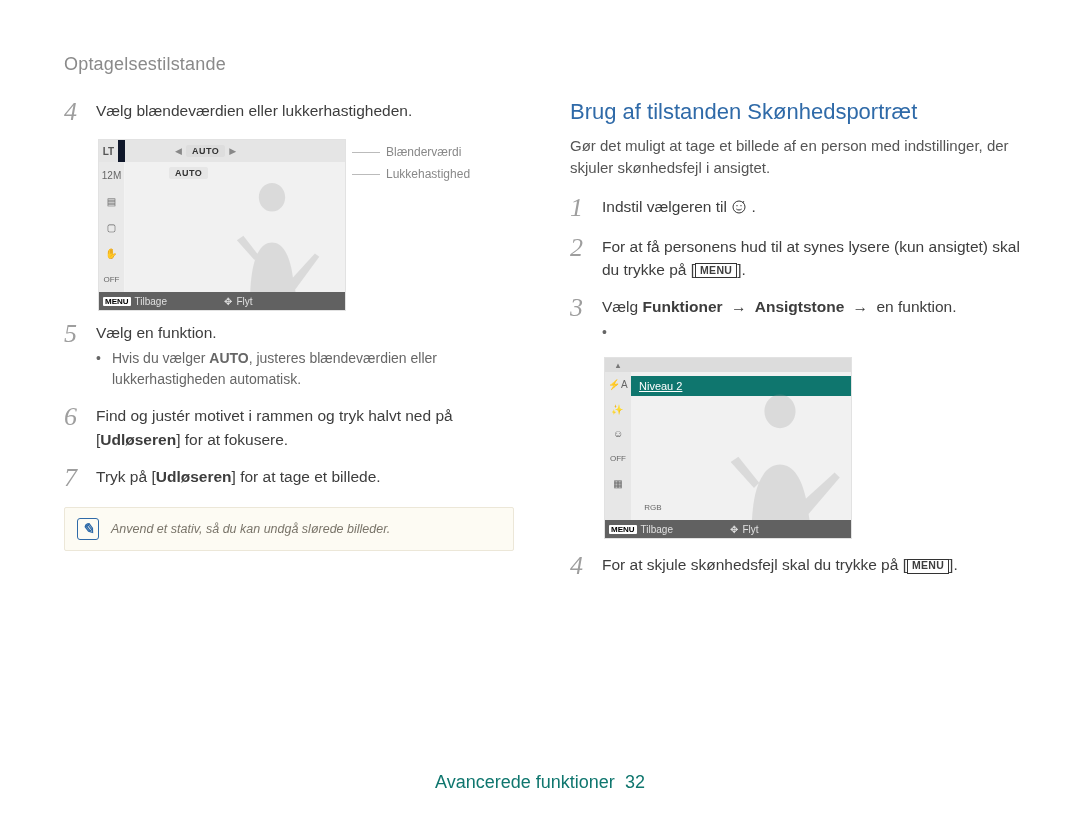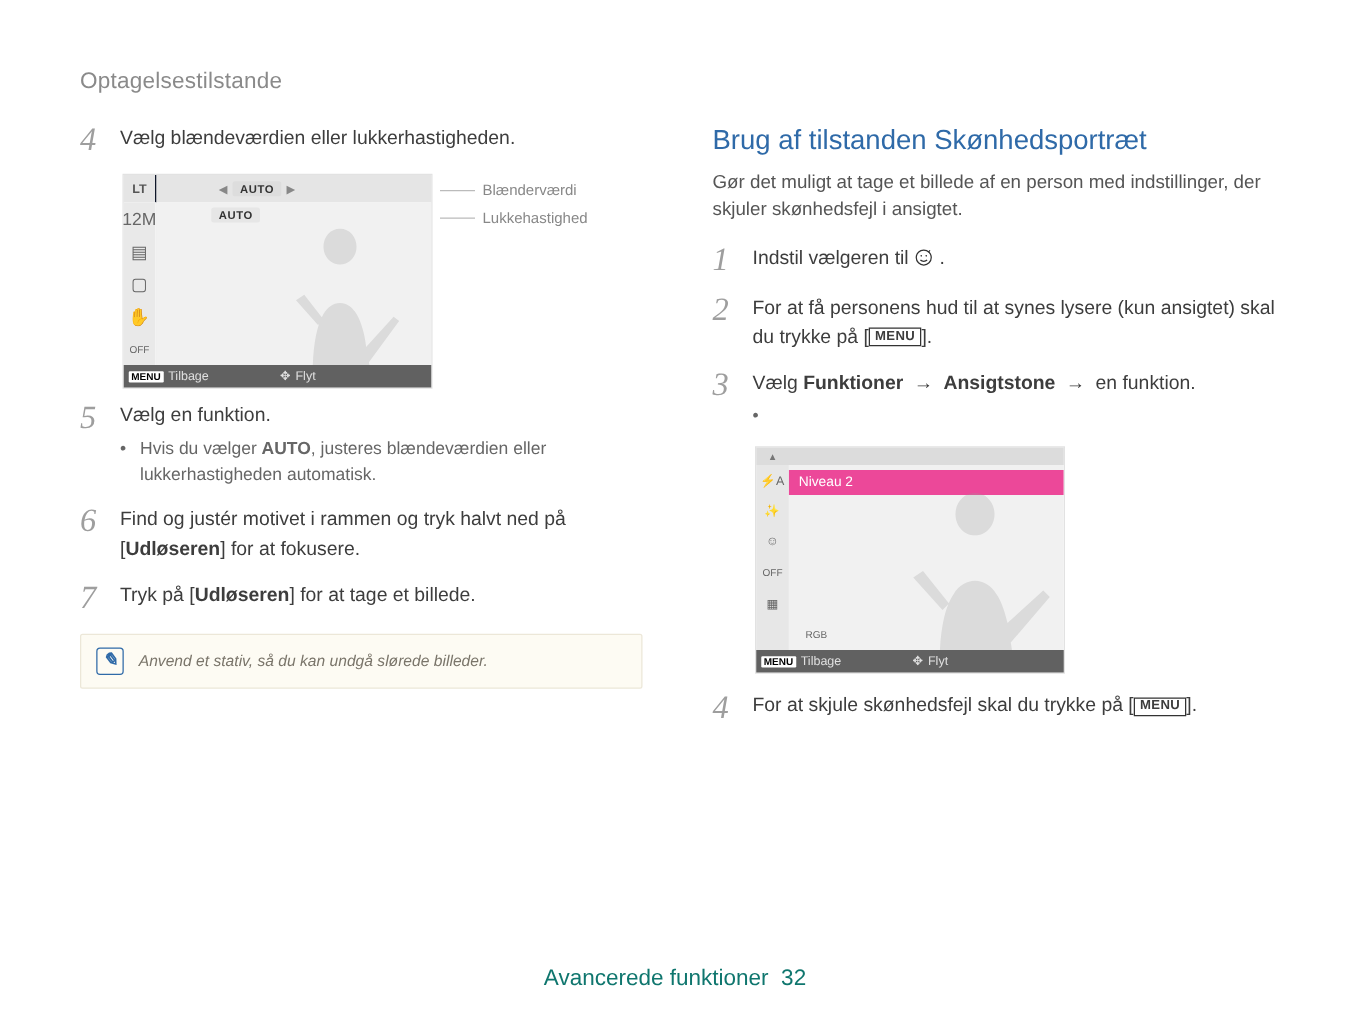--- a/index.html
+++ b/index.html
@@ -17,25 +17,25 @@
   .step-num { font-style: italic; font-family: Georgia, 'Times New Roman', serif; font-size: 26px; color: #9e9e9e; width: 22px; line-height: 1; flex: 0 0 22px; }
   .step-body { font-size: 15.5px; color: #3d3d3d; line-height: 1.5; flex: 1; }
   .step-body .bold { font-weight: 700; }
   .sub-bullet { display: flex; gap: 8px; font-size: 14px; color: #666; margin-top: 4px; }
   .sub-bullet .dot { flex: 0 0 8px; }
   .arrow { display: inline-block; padding: 0 4px; }
 
   
   .lcd { width: 248px; border: 1px solid #e2e2e2; margin: 6px 0 10px 34px; position: relative; }
   .lcd-top { height: 22px; background: #e5e5e5; display: flex; }
-  .lcd-top .iconcell { width: 26px; border-right: 1px solid #0f172a; display:flex; align-items:center; justify-content:center; font-size:10px; color:#555; font-weight:700;}
+  .lcd-top .iconcell { width: 26px; border-right: 7px solid #0f172a; display:flex; align-items:center; justify-content:center; font-size:10px; color:#555; font-weight:700;}
   .lcd-top .rest { flex:1; display:flex; align-items:center; justify-content:flex-start; padding-left:6px; position:relative;}
   .lcd-body { height: 130px; background: #f1f1f1; display: flex; }
   .lcd-side { width: 26px; background: #e9e9e9; border-right: 1px solid #f3f3f3; display:flex; flex-direction:column;}
-  .lcd-side .sicon { flex:1; display:flex; align-items:center; justify-content:center; font-size:14px; color:#666;}
+  .lcd-side .sicon { flex:1; display:flex; align-items:center; justify-content:center; font-size:10px; color:#666;}
   .lcd-main { flex:1; position:relative; overflow:hidden; }
   .lcd-label-bar { position:absolute; top:20px; left:0; right:0; height:20px; background:#b8b8b8; color:#fff; font-size:11px; display:flex; align-items:center; padding-left:8px;}
   .lcd-bottom { height: 18px; background: #616161; display:flex; color:#e0e0e0; font-size:10px; align-items:center;}
   .lcd-bottom .b-left { flex:1; display:flex; align-items:center; gap:4px; padding-left:4px;}
   .lcd-bottom .b-right { flex:1; display:flex; align-items:center; gap:4px; justify-content:flex-start;}
   .menu-badge { background:#fff; color:#000; font-size:8px; font-weight:700; padding:0 2px; border-radius:1px;}
   .auto-pill { background:#ddd; color:#333; font-size:9px; font-weight:700; padding:1px 6px; border-radius:2px; letter-spacing:0.5px; }
   .auto-row { display:flex; align-items:center; gap:4px; }
   .arrow-s { color:#888; font-size:9px; }
 
@@ -59,21 +59,21 @@
   .face-icon svg { width:16px; height:16px; }
 
   
   .lcd2 { width: 248px; border:1px solid #e2e2e2; margin:8px 0 14px 34px; }
   .lcd2 .lcd-top2 { height:14px; background:#dcdcdc; display:flex;}
   .lcd2 .lcd-top2 .topcell { width:26px; display:flex; align-items:center; justify-content:center; font-size:9px; color:#777;}
   .lcd2-body { height:148px; background:#f1f1f1; display:flex; }
   .lcd2-side { width:26px; background:#e7e7e7; display:flex; flex-direction:column; }
   .lcd2-side .sicon { flex:1; display:flex; align-items:center; justify-content:center; font-size:10px; color:#666;}
   .lcd2-main { flex:1; position:relative; overflow:hidden; }
-  .niveau-bar { position:absolute; top:4px; left:0; right:0; height:20px; background:#ec4899; color:#fff; font-size:11px; display:flex; align-items:center; padding-left:8px;}
+  .niveau-bar { position:absolute; top:4px; left:0; right:0; height:20px; background:#0f766e; color:#fff; font-size:11px; display:flex; align-items:center; padding-left:8px;text-decoration:underline;}
 
   .footer { position:absolute; bottom:22px; left:0; right:0; text-align:center; font-size:18px; color:#0f766e; }
 </style>
 </head>
 <body>
 
 <div class="page">
 
   <div class="breadcrumb">Optagelsestilstande</div>
 

